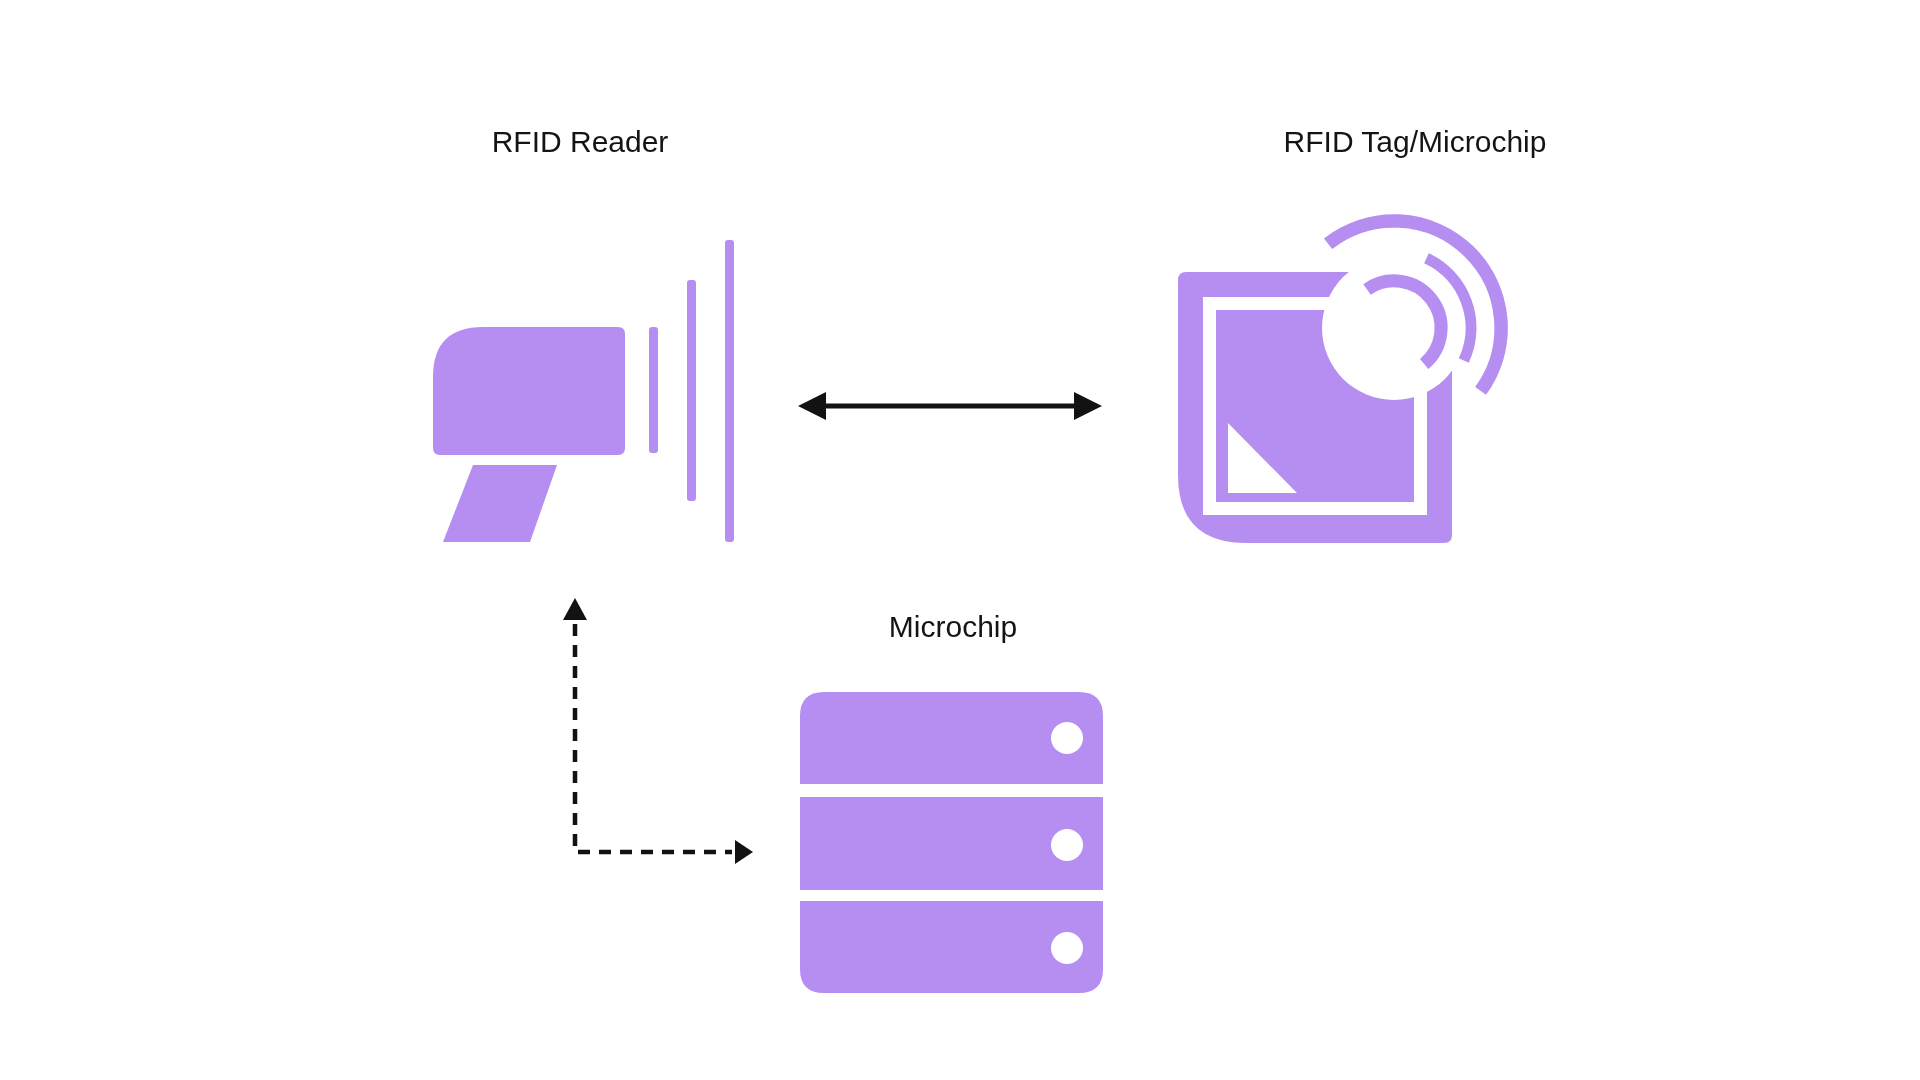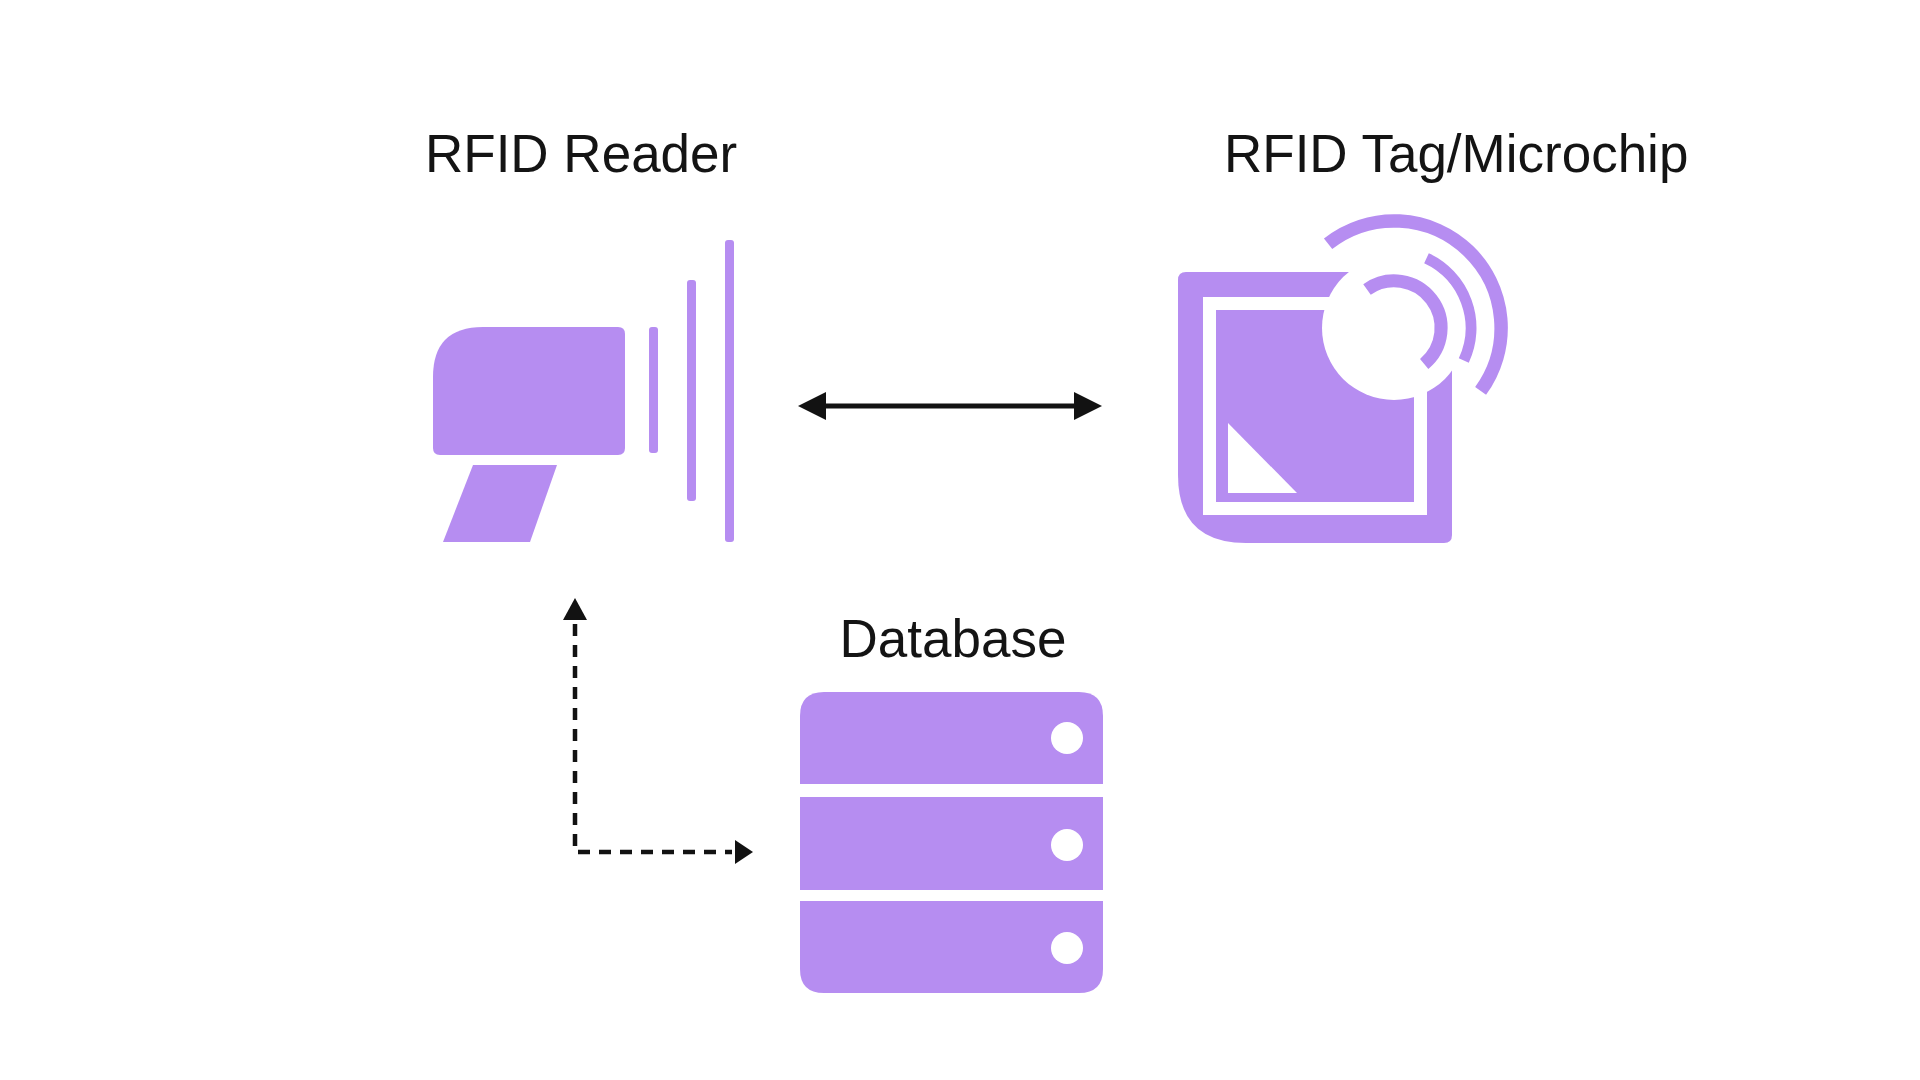--- a/index.html
+++ b/index.html
@@ -11,21 +11,21 @@
     position: relative;
     width: 1920px;
     height: 1080px;
     overflow: hidden;
     background: var(--page-bg, #ffffff);
     font-family: "Liberation Sans", sans-serif;
   }
   .node-label {
     position: absolute;
     color: var(--label, #141414);
-    font-size: 53px;
+    font-size: 30px;
     line-height: 1.0;
     text-align: center;
     white-space: nowrap;
     letter-spacing: 0px;
   }
   .abs { position: absolute; }
   svg { display: block; overflow: visible; }
 </style>
 </head>
 <body>
@@ -51,21 +51,21 @@
       <path fill="var(--accent)" d="M 16 57 L 274 57 Q 282 57 282 65 L 282 320 Q 282 328 274 328 L 76 328 Q 8 328 8 260 L 8 65 Q 8 57 16 57 Z"></path>
       <rect x="39.5" y="88.5" width="211" height="205" fill="none" stroke="#ffffff" stroke-width="13"></rect>
       <polygon fill="#ffffff" points="58,208 127,278 58,278"></polygon>
       <circle cx="224" cy="113" r="72" fill="#ffffff"></circle>
       <path d="M 197 74.5 A 47 47 0 0 1 254.2 149" fill="none" stroke="var(--accent)" stroke-width="13"></path>
       <path d="M 256.5 43.2 A 77 77 0 0 1 293.8 145.5" fill="none" stroke="var(--accent)" stroke-width="11"></path>
       <path d="M 158.1 28.7 A 107 107 0 0 1 310.6 175.9" fill="none" stroke="var(--accent)" stroke-width="13.5"></path>
     </g>
   </svg>
 
-  <div class="node-label" style="left:798px; top:612px; width:310px;">Database</div>
+  <div class="node-label" style="left:798px; top:612px; width:310px;">Microchip</div>
 
   <svg class="abs" style="left:800px; top:690px;" width="310" height="310" viewBox="0 0 310 310">
     <g>
       <path fill="var(--accent)" d="M 24 2 L 279 2 Q 303 2 303 26 L 303 94 L 0 94 L 0 26 Q 0 2 24 2 Z"></path>
       <rect fill="var(--accent)" x="0" y="107" width="303" height="93"></rect>
       <path fill="var(--accent)" d="M 0 211 L 303 211 L 303 279 Q 303 303 279 303 L 24 303 Q 0 303 0 279 Z"></path>
       <circle cx="267" cy="48" r="16" fill="#ffffff"></circle>
       <circle cx="267" cy="155" r="16" fill="#ffffff"></circle>
       <circle cx="267" cy="258" r="16" fill="#ffffff"></circle>
     </g>

